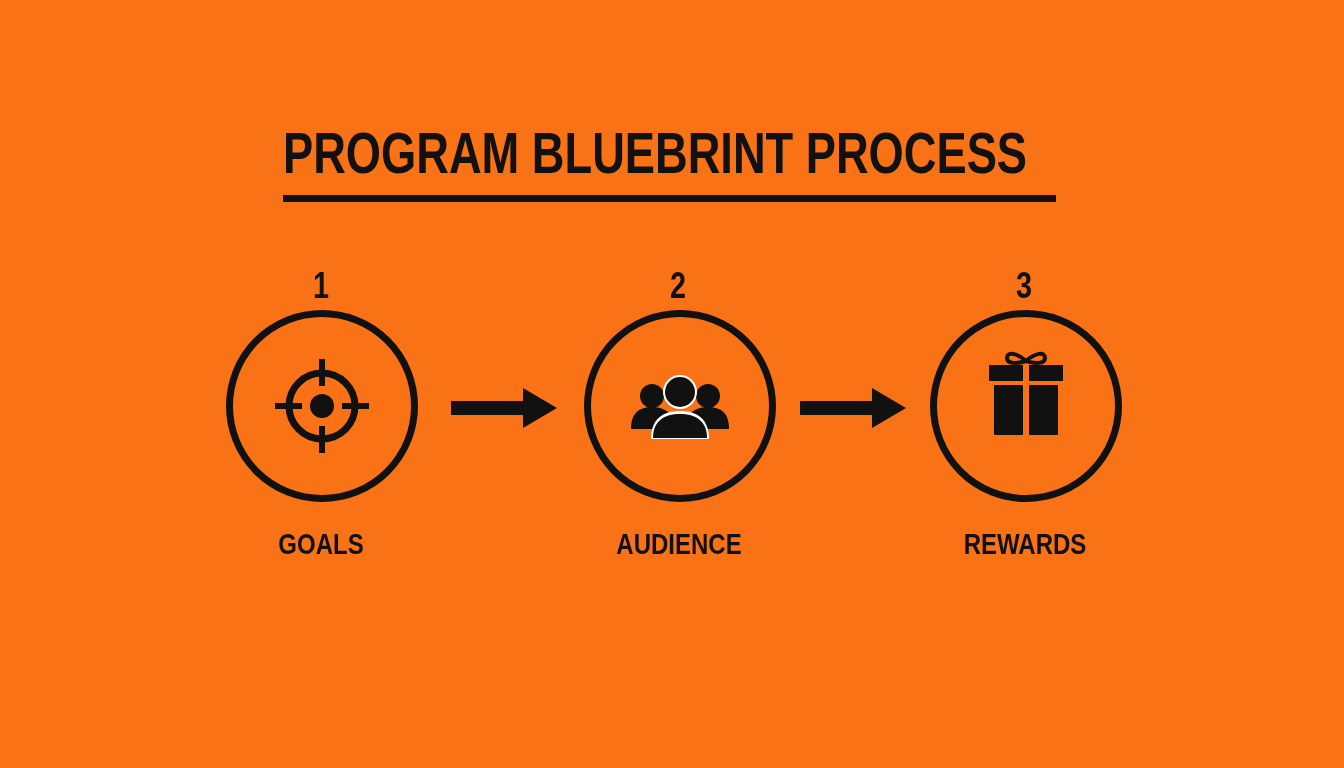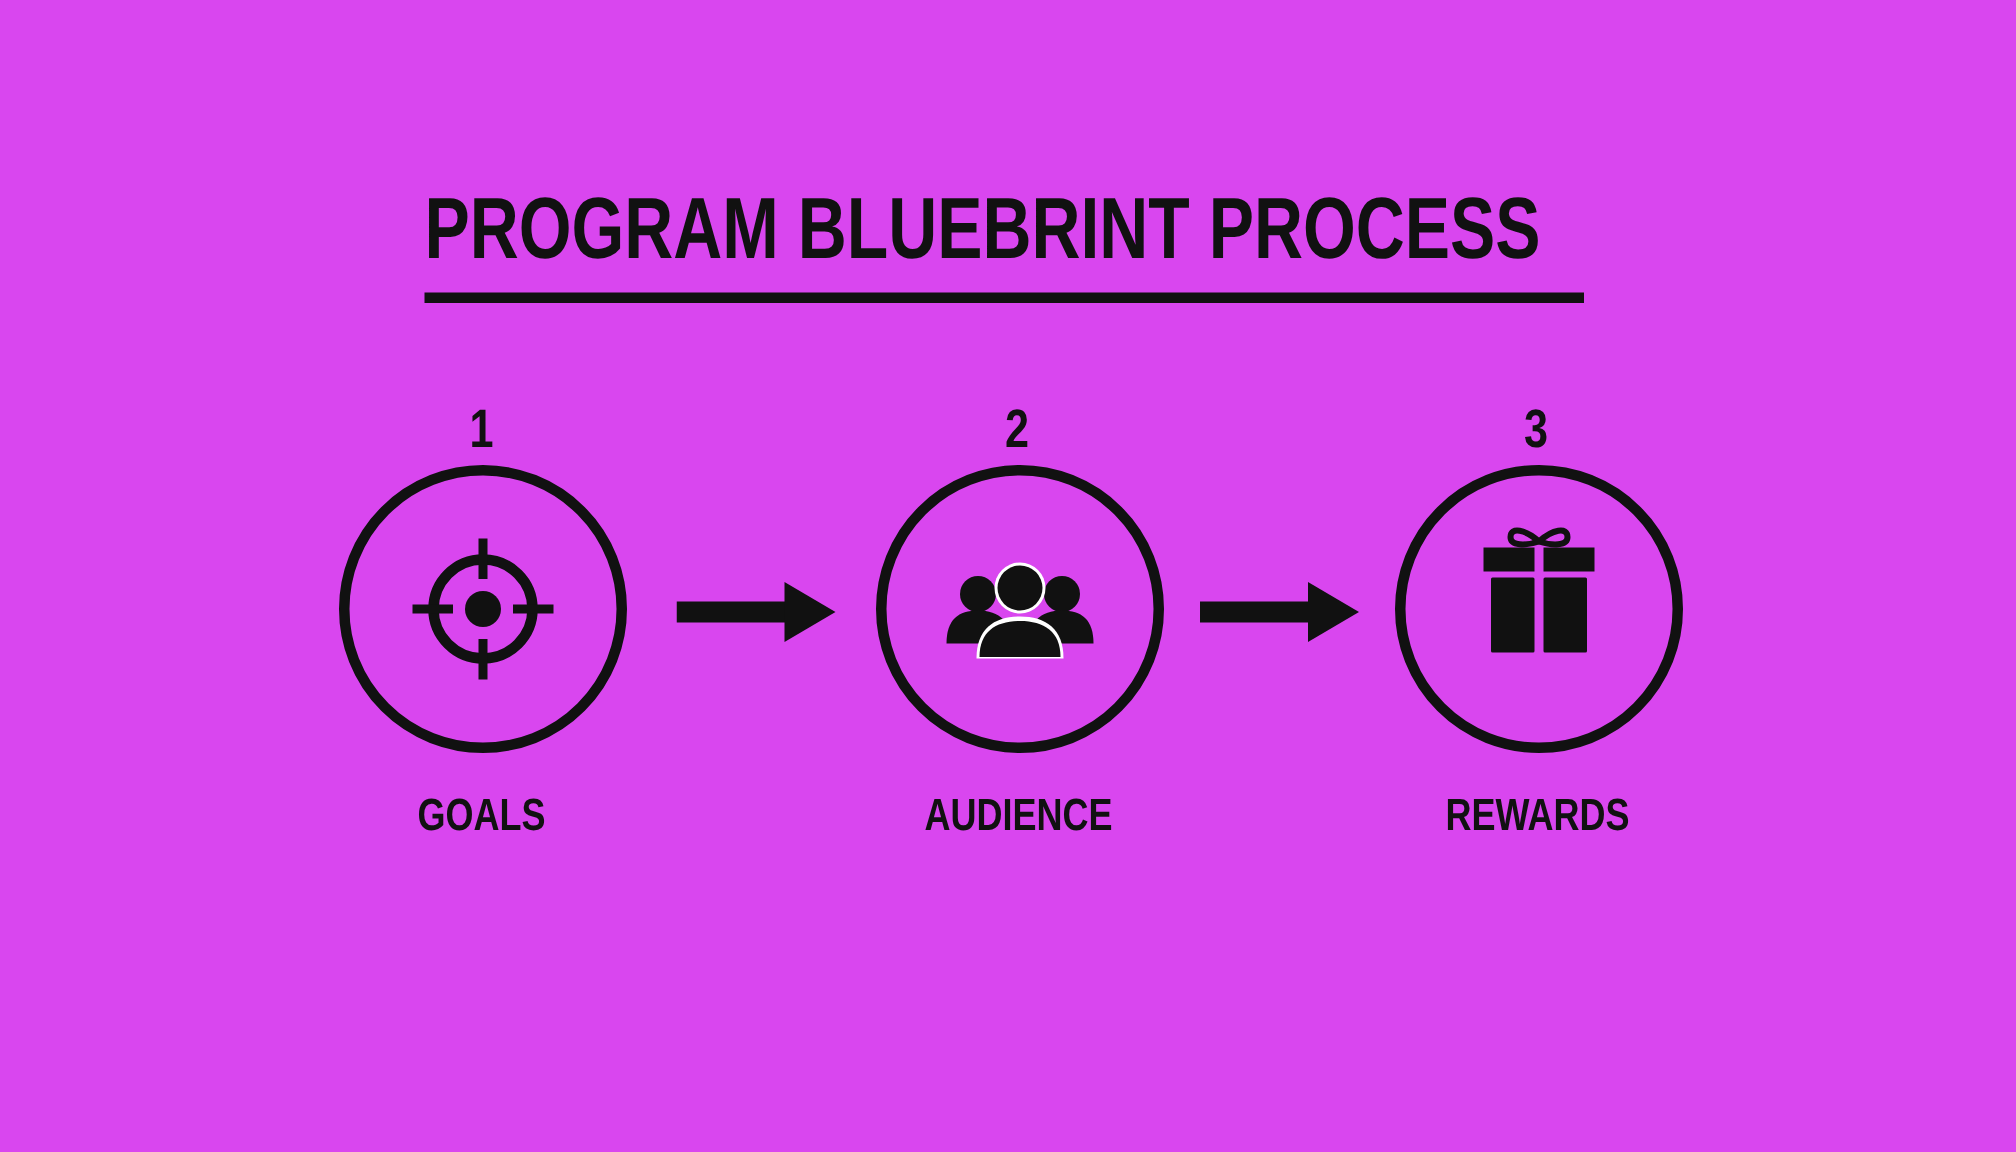--- a/index.html
+++ b/index.html
@@ -7,21 +7,21 @@
       padding: 0;
       width: 1344px;
       height: 768px;
       background: #ffffff;
       overflow: hidden;
     }
     .canvas {
       position: relative;
       width: 1344px;
       height: 768px;
-      background: #d946ef;
+      background: #f97316;
       font-family: "Liberation Sans", "DejaVu Sans", sans-serif;
       color: #111111;
     }
     .title {
       position: absolute;
       left: 283px;
       top: 118px;
       width: 773px;
       height: 70px;
       margin: 0;

